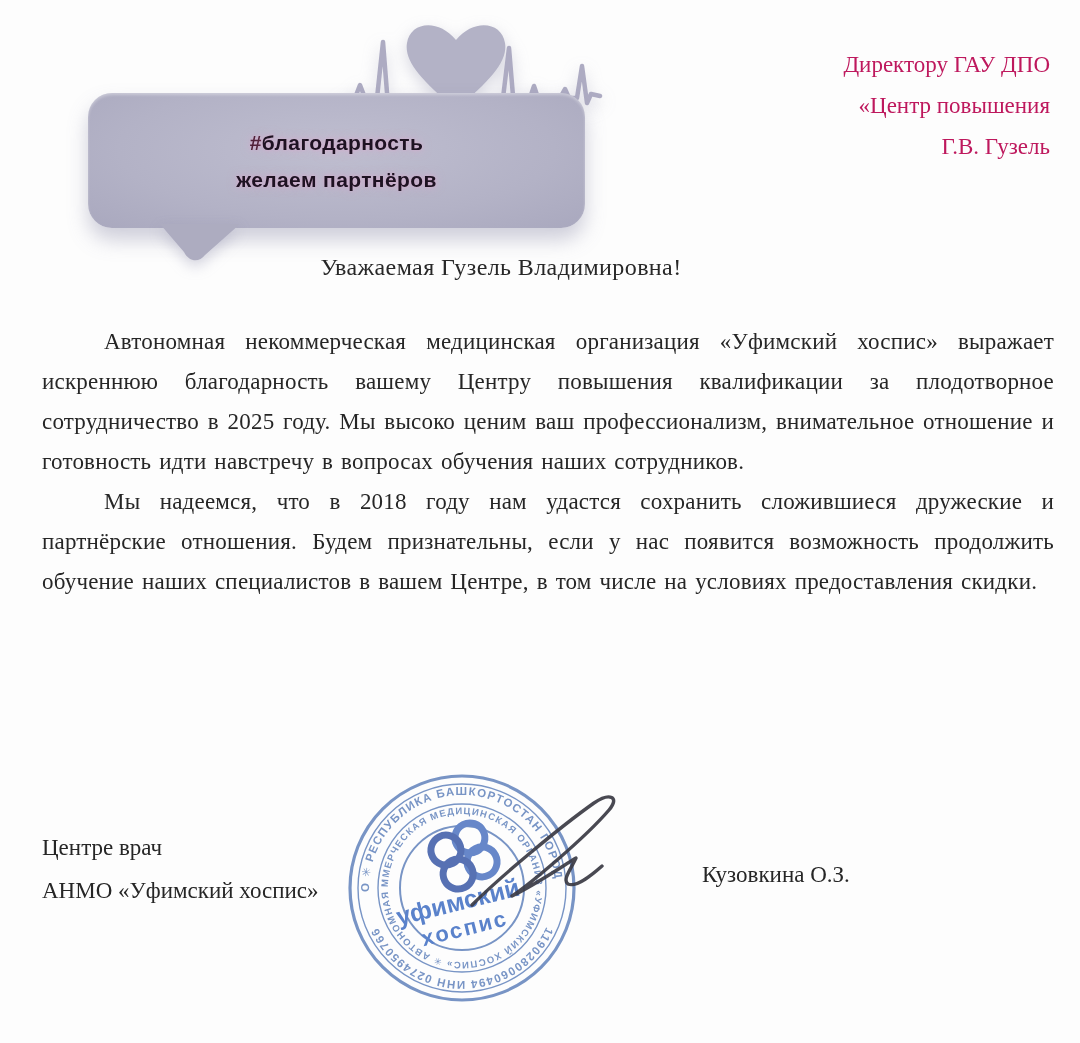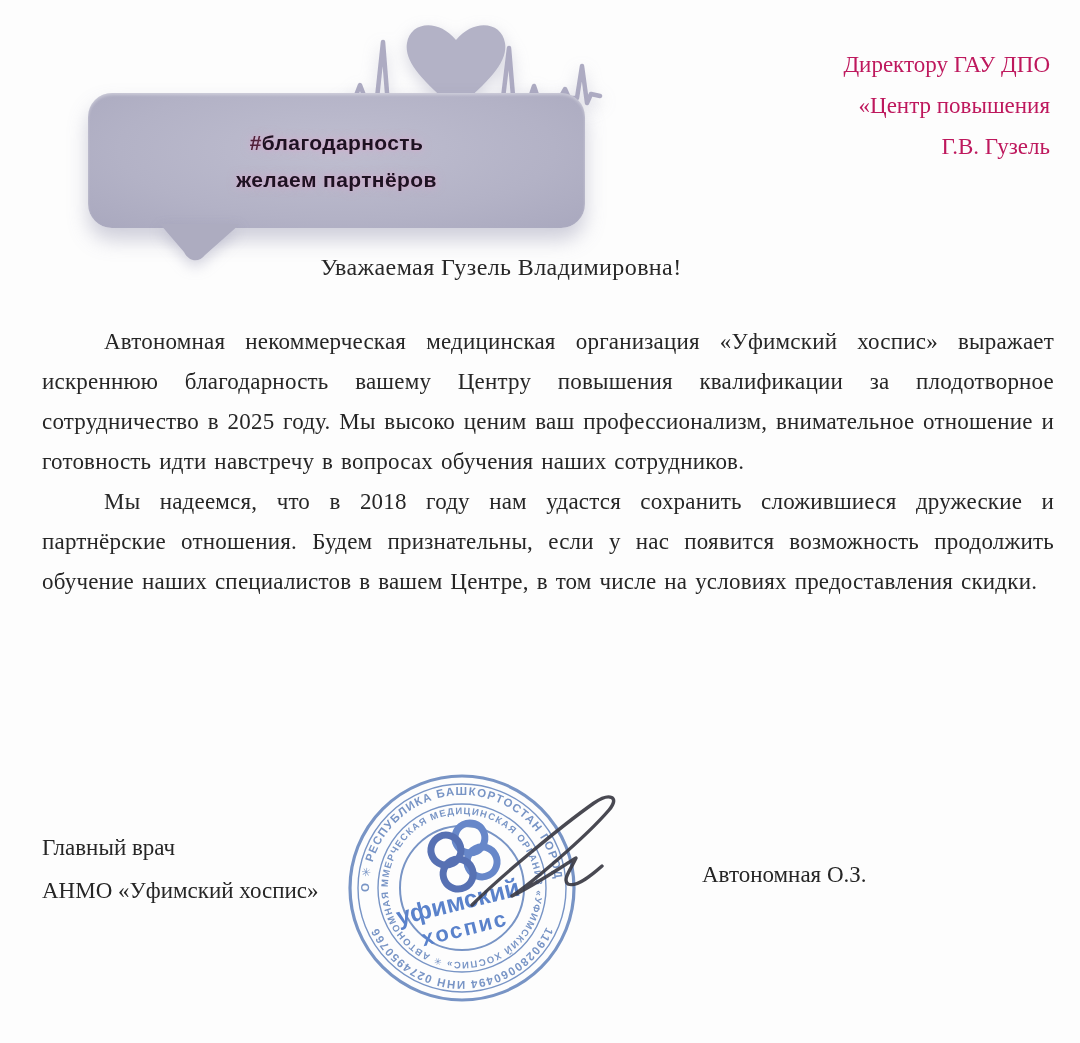--- a/index.html
+++ b/index.html
@@ -79,24 +79,24 @@
   </div>
 
   <div class="salutation">Уважаемая Гузель Владимировна!</div>
 
   <div class="letter-body">
     <p class="para">Автономная некоммерческая медицинская организация «Уфимский хоспис» выражает искреннюю благодарность вашему Центру повышения квалификации за плодотворное сотрудничество в 2025 году. Мы высоко ценим ваш профессионализм, внимательное отношение и готовность идти навстречу в вопросах обучения наших сотрудников.</p>
     <p class="para">Мы надеемся, что в 2018 году нам удастся сохранить сложившиеся дружеские и партнёрские отношения. Будем признательны, если у нас появится возможность продолжить обучение наших специалистов в вашем Центре, в том числе на условиях предоставления скидки.</p>
   </div>
 
   <div class="sign-block">
-    <div>Главный врач</div>
+    <div>Центре врач</div>
     <div>АНМО «Уфимский хоспис»</div>
   </div>
-  <div class="sign-name">Автономная О.З.</div>
+  <div class="sign-name">Кузовкина О.З.</div>
 
   <svg class="stamp-svg" viewBox="0 0 240 240">
     <defs>
       <path id="arcOuterTop" d="M 27,120 A 93,93 0 0 1 213,120"></path>
       <path id="arcOuterBottom" d="M 213,120 A 93,93 0 0 1 27,120"></path>
       <path id="arcInnerTop" d="M 46,120 A 74,74 0 0 1 194,120"></path>
       <path id="arcInnerBottom" d="M 194,120 A 74,74 0 0 1 46,120"></path>
     </defs>
     <circle cx="120" cy="120" r="112" fill="none" stroke="#6d8cc1" stroke-width="3.2"></circle>
     <circle cx="120" cy="120" r="104" fill="none" stroke="#6d8cc1" stroke-width="1.4"></circle>

